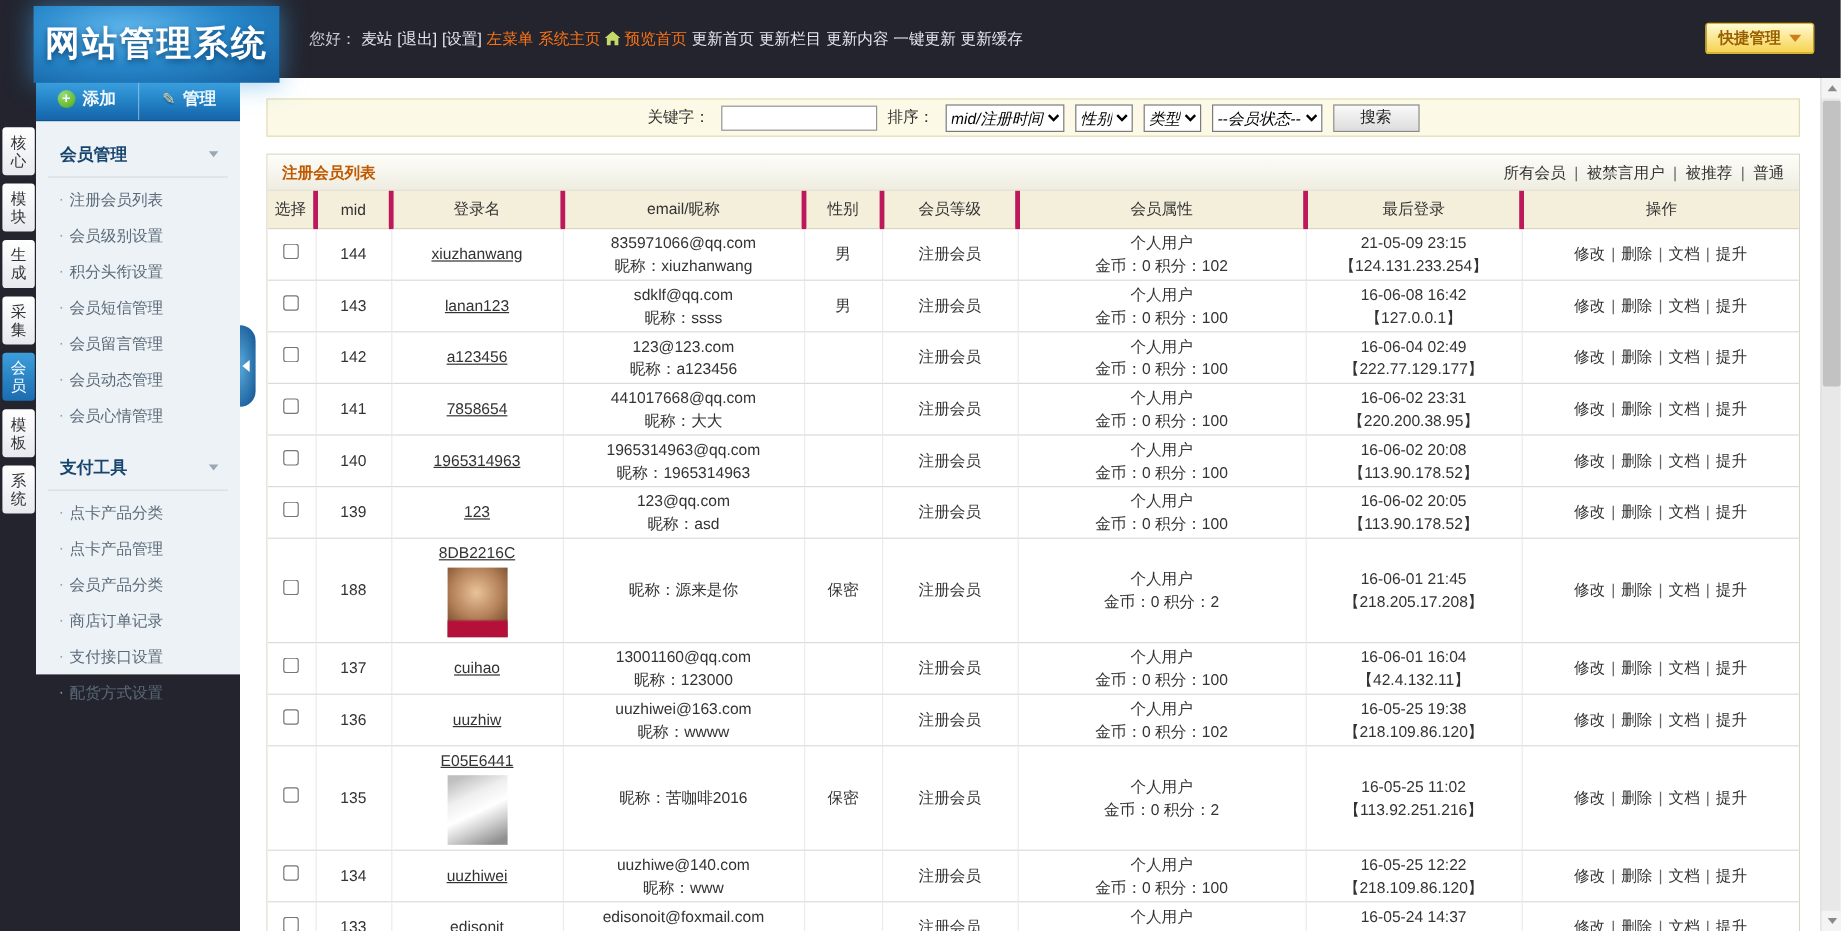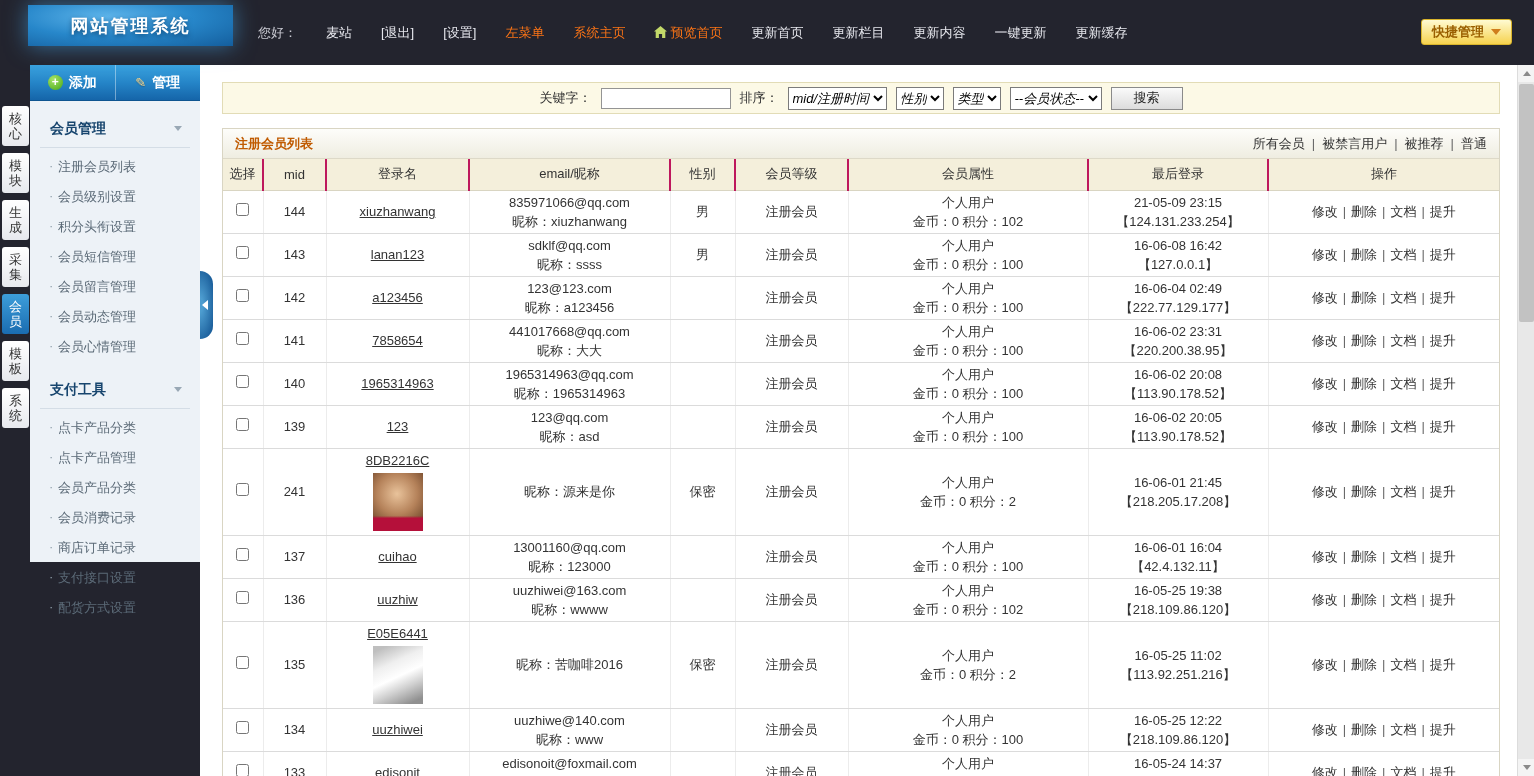--- a/index.html
+++ b/index.html
@@ -6,28 +6,28 @@
   html,body { width:1534px; height:776px; overflow:hidden; }
   body {
     font-family:"Liberation Sans","DejaVu Sans",sans-serif;
     background:#fff; position:relative; font-size:13px; color:#333;
   }
   a { text-decoration:none; color:inherit; cursor:pointer; }
 
   
   .topbar { position:absolute; left:0; top:0; width:1534px; height:65px; background:#23242e; z-index:5; }
   .logo {
-    position:absolute; left:28px; top:5px; width:205px; height:41px;
+    position:absolute; left:28px; top:5px; width:205px; height:64px;
     background:radial-gradient(ellipse at 38% 28%, #5db4ea 0%, #2787ca 48%, #145e9d 100%);
     box-shadow:0 0 22px rgba(70,165,230,.6);
     display:flex; align-items:center; justify-content:center;
-    color:#fff; font-size:18px; font-weight:bold; letter-spacing:2px;
+    color:#fff; font-size:29px; font-weight:bold; letter-spacing:2px;
     text-shadow:0 2px 5px rgba(0,40,80,.65);
   }
-  .topnav { position:absolute; left:258px; top:0; height:65px; display:flex; align-items:center; gap:29px; }
+  .topnav { position:absolute; left:258px; top:0; height:65px; display:flex; align-items:center; gap:4px; }
   .nav-link { color:#e6e7ed; }
   .nav-link.accent { color:#f97316; }
   .nav-link.muted { color:#c9cad2; cursor:default; }
   .nav-home { display:inline-block; margin-right:3px; vertical-align:-1px; }
   .quick-btn {
     position:absolute; right:22px; top:19px; height:26px; padding:0 10px;
     background:linear-gradient(#fffbd2, #f6d24e); border:1px solid #d9b42c; border-radius:3px;
     color:#9a5f00; font-weight:bold; display:flex; align-items:center; gap:7px; cursor:pointer;
   }
   .quick-caret { width:0; height:0; border-left:5px solid transparent; border-right:5px solid transparent; border-top:6px solid #cf7d1c; }
@@ -74,21 +74,21 @@
   .listpanel { position:absolute; left:22px; top:63px; width:1278px; border:1px solid #d9d5c3; background:#fff; }
   .list-titlebar {
     height:30px; background:linear-gradient(#fdfdfa,#efede1); border-bottom:1px solid #ddd9c8;
     display:flex; align-items:center; justify-content:space-between; padding:0 12px;
   }
   .list-title { color:#c05a00; font-weight:bold; }
   .quick-links { display:flex; gap:7px; align-items:center; color:#333; }
   .sep { color:#666; }
 
   table { border-collapse:collapse; table-layout:fixed; width:1276px; font-size:13px; color:#333; }
-  thead th { background:#f4efdb; height:31px; font-weight:normal; border-right:2px solid #be185d; border-bottom:1px solid #d9d5c2; text-align:center; }
+  thead th { background:#f4efdb; height:31px; font-weight:normal; border-right:4px solid #be185d; border-bottom:1px solid #d9d5c2; text-align:center; }
   thead th:last-child { border-right:none; }
   tbody td { border-right:1px solid #ececec; border-bottom:1px solid #dbdbdb; text-align:center; vertical-align:middle; padding:2px 4px; line-height:19px; background:#fff; }
   tbody td:last-child { border-right:none; }
   tr.mrow { height:41px; }
   tr.mrow.tall { height:77px; }
   .cb { width:13px; height:13px; cursor:pointer; }
   .login-link { text-decoration:underline; color:#333; }
   .avatar { width:50px; height:58px; margin:3px auto 2px; }
   .avatar.warm {
     background:
@@ -170,21 +170,20 @@
         <div class="side-item">会员级别设置</div>
         <div class="side-item">积分头衔设置</div>
         <div class="side-item">会员短信管理</div>
         <div class="side-item">会员留言管理</div>
         <div class="side-item">会员动态管理</div>
         <div class="side-item">会员心情管理</div>
         <div class="sec-head"><span>支付工具</span><span class="sec-caret"></span></div>
         <div class="side-item">点卡产品分类</div>
         <div class="side-item">点卡产品管理</div>
         <div class="side-item">会员产品分类</div>
-        <div class="side-item">会员消费记录</div>
         <div class="side-item">商店订单记录</div>
         <div class="side-item">支付接口设置</div>
         <div class="side-item">配货方式设置</div>
       </div>
   </div>
 </div>
 <div class="collapse-handle">
   <span class="collapse-arrow"></span>
 </div>
 
@@ -356,21 +355,21 @@
               <div>金币：0 积分：100</div>
             </td>
             <td>
               <div>16-06-02 20:05</div>
               <div>【113.90.178.52】</div>
             </td>
             <td class="cell-ops"><a class="op-link">修改</a><span class="sep">|</span><a class="op-link">删除</a><span class="sep">|</span><a class="op-link">文档</a><span class="sep">|</span><a class="op-link">提升</a></td>
           </tr>
           <tr class="mrow tall">
             <td><input class="cb" type="checkbox" style=""></td>
-            <td>241</td>
+            <td>188</td>
             <td><a class="login-link">8DB2216C</a><div class="avatar warm"></div></td>
             <td>
               <div>昵称：源来是你</div>
             </td>
             <td>保密</td>
             <td>注册会员</td>
             <td>
               <div>个人用户</div>
               <div>金币：0 积分：2</div>
             </td>

